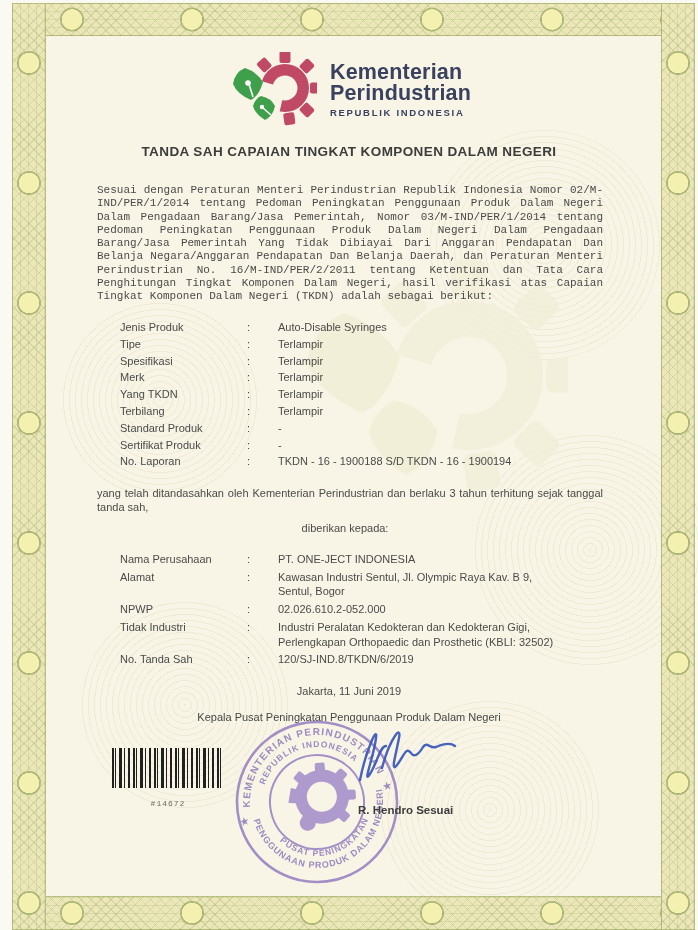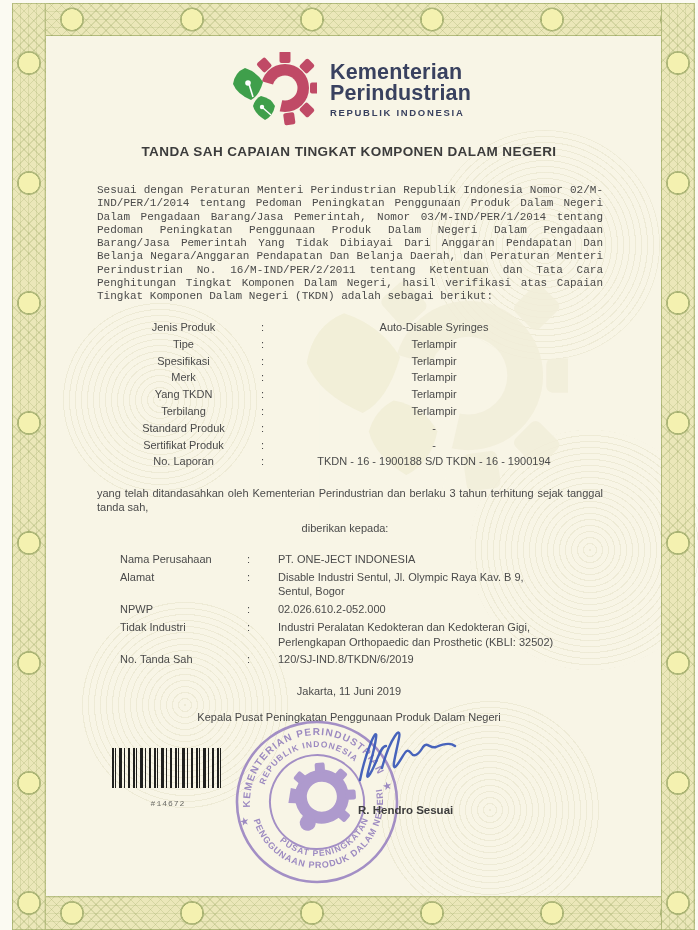--- a/index.html
+++ b/index.html
@@ -51,21 +51,21 @@
 
   .intro{position:absolute;top:184px;left:97px;width:506px;
     font-size:11px;line-height:13.3px;text-align:justify;color:#4a4a4a;font-family:Liberation Mono, monospace;}
 
   
   .ftable{position:absolute;left:120px;font-size:11px;color:#4a4a4a;}
   .frow{display:flex;align-items:flex-start;}
   .flabel{flex:0 0 127px;}
   .fcolon{flex:0 0 31px;}
   .fvalue{flex:1;white-space:pre-line;}
-  .ftable-product{top:319px;width:470px;text-align:center;}
+  .ftable-product{top:319px;width:470px;}
   .ftable-product .frow{line-height:16.8px;}
   .ftable-company{top:552px;width:480px;}
   .ftable-company .frow{line-height:14.6px;margin-bottom:3.2px;}
 
   .validity{position:absolute;top:487px;left:97px;width:506px;
     font-size:11px;line-height:13.6px;text-align:justify;color:#4a4a4a;}
   .granted{position:absolute;top:522px;left:0;right:8px;text-align:center;font-size:11px;color:#4a4a4a;}
 
   .place-date{position:absolute;top:685px;left:0;right:0;text-align:center;font-size:11px;color:#4a4a4a;}
   .signer-title{position:absolute;top:711px;left:0;right:0;text-align:center;font-size:11px;color:#464646;}
@@ -202,21 +202,21 @@
 
   <div class="ftable ftable-company">
     <div class="frow">
       <span class="flabel">Nama Perusahaan</span>
       <span class="fcolon">:</span>
       <span class="fvalue">PT. ONE-JECT INDONESIA</span>
     </div>
     <div class="frow">
       <span class="flabel">Alamat</span>
       <span class="fcolon">:</span>
-      <span class="fvalue">Disable Industri Sentul, Jl. Olympic Raya Kav. B 9,
+      <span class="fvalue">Kawasan Industri Sentul, Jl. Olympic Raya Kav. B 9,
 Sentul, Bogor</span>
     </div>
     <div class="frow">
       <span class="flabel">NPWP</span>
       <span class="fcolon">:</span>
       <span class="fvalue">02.026.610.2-052.000</span>
     </div>
     <div class="frow">
       <span class="flabel">Tidak Industri</span>
       <span class="fcolon">:</span>

